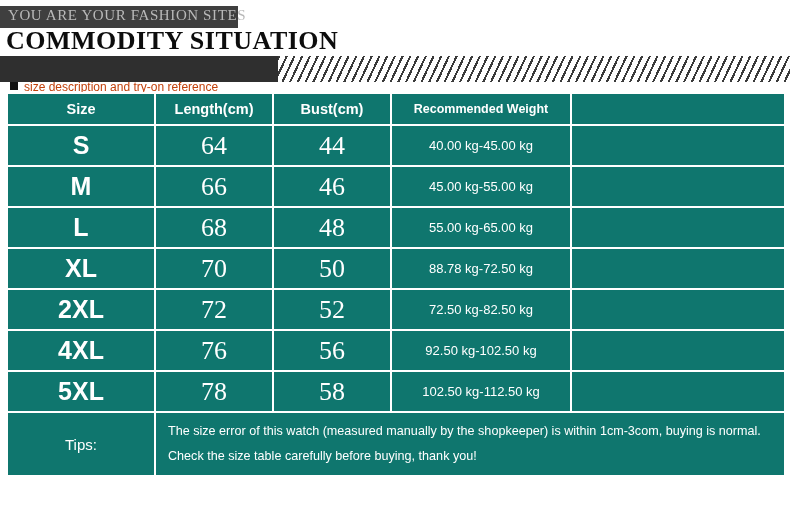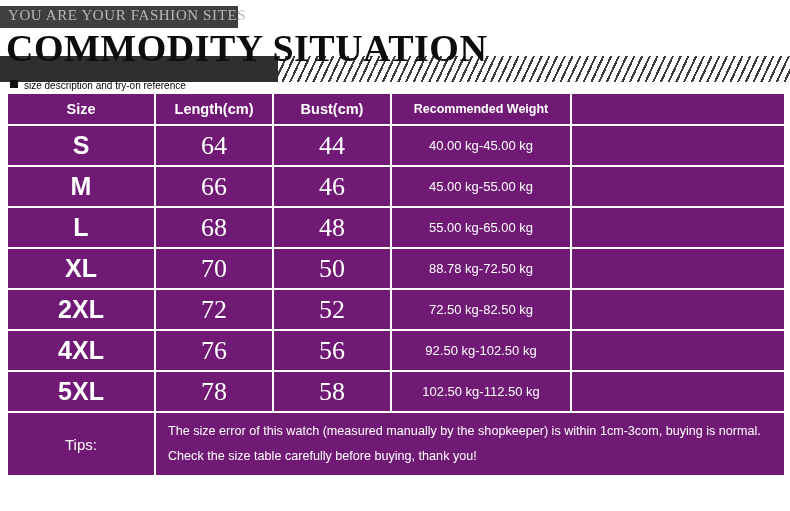--- a/index.html
+++ b/index.html
@@ -44,21 +44,21 @@
     color: #b9b9b9;
     font-family: "Liberation Serif", serif;
     white-space: nowrap;
   }
   .main-title {
     position: absolute;
     left: 6px;
     top: 26px;
     font-family: "Liberation Serif", serif;
     font-weight: bold;
-    font-size: 38px;
+    font-size: 26px;
     letter-spacing: 0.5px;
     color: #0d0d0d;
     white-space: nowrap;
   }
   .hatch {
     position: absolute;
     left: 278px;
     top: 56px;
     width: 512px;
     height: 26px;
@@ -74,22 +74,22 @@
     top: 56px;
     width: 278px;
     height: 26px;
     background: #2f2f2f;
   }
   .subhead {
     position: absolute;
     left: 10px;
     top: 80px;
     font-family: "Liberation Sans", sans-serif;
-    font-size: 10px;
-    color: #000000;
+    font-size: 12px;
+    color: #c2410c;
     white-space: nowrap;
   }
   .subhead .bullet {
     display: inline-block;
     width: 8px;
     height: 8px;
     background: #111111;
     margin-right: 6px;
     vertical-align: 1px;
   }
@@ -101,21 +101,21 @@
     top: 92px;
     width: 778px;
   }
   table.size-table {
     border-collapse: collapse;
     width: 778px;
     table-layout: fixed;
   }
   table.size-table td, table.size-table th {
     border: 2px solid #ffffff;
-    background: #701a75;
+    background: #0f766e;
     color: #ffffff;
     padding: 0;
     text-align: center;
     vertical-align: middle;
   }
   col.c-size    { width: 148px; }
   col.c-length  { width: 118px; }
   col.c-bust    { width: 118px; }
   col.c-weight  { width: 180px; }
   col.c-blank   { width: 214px; }

